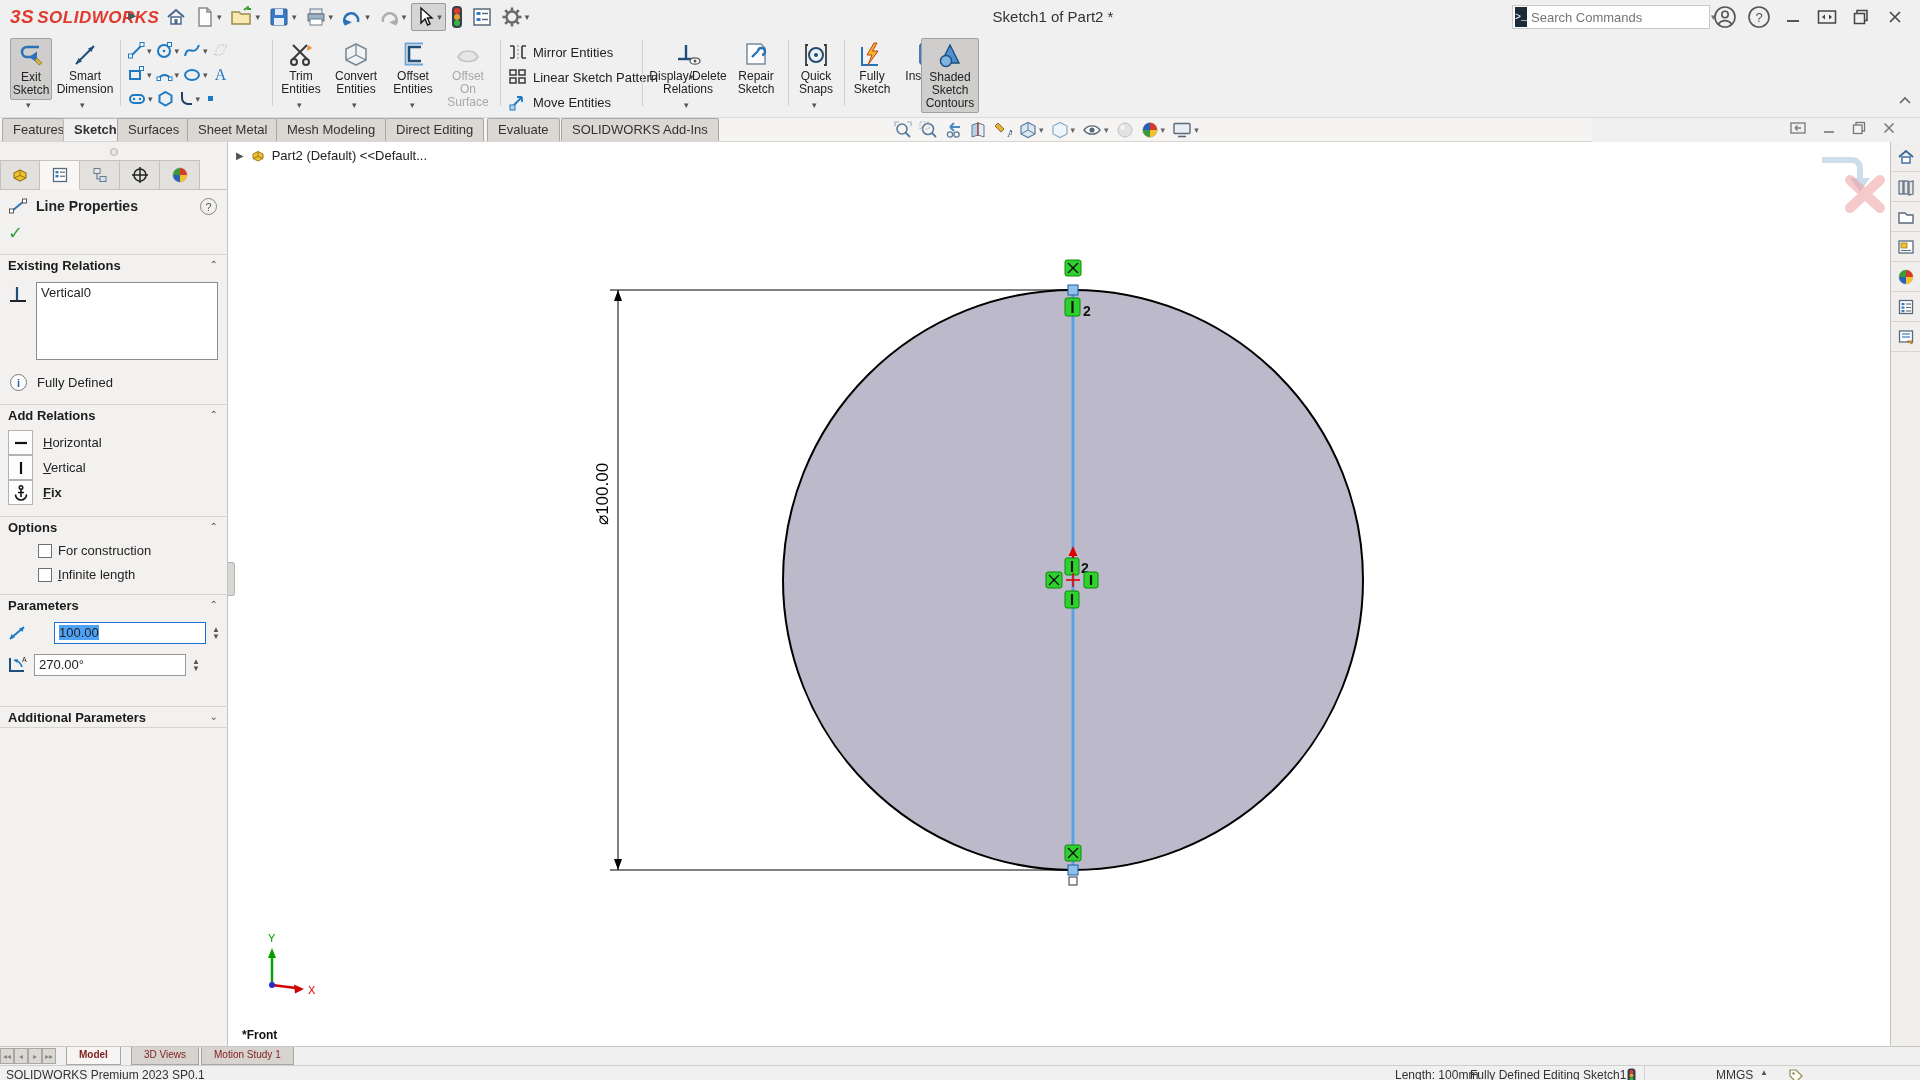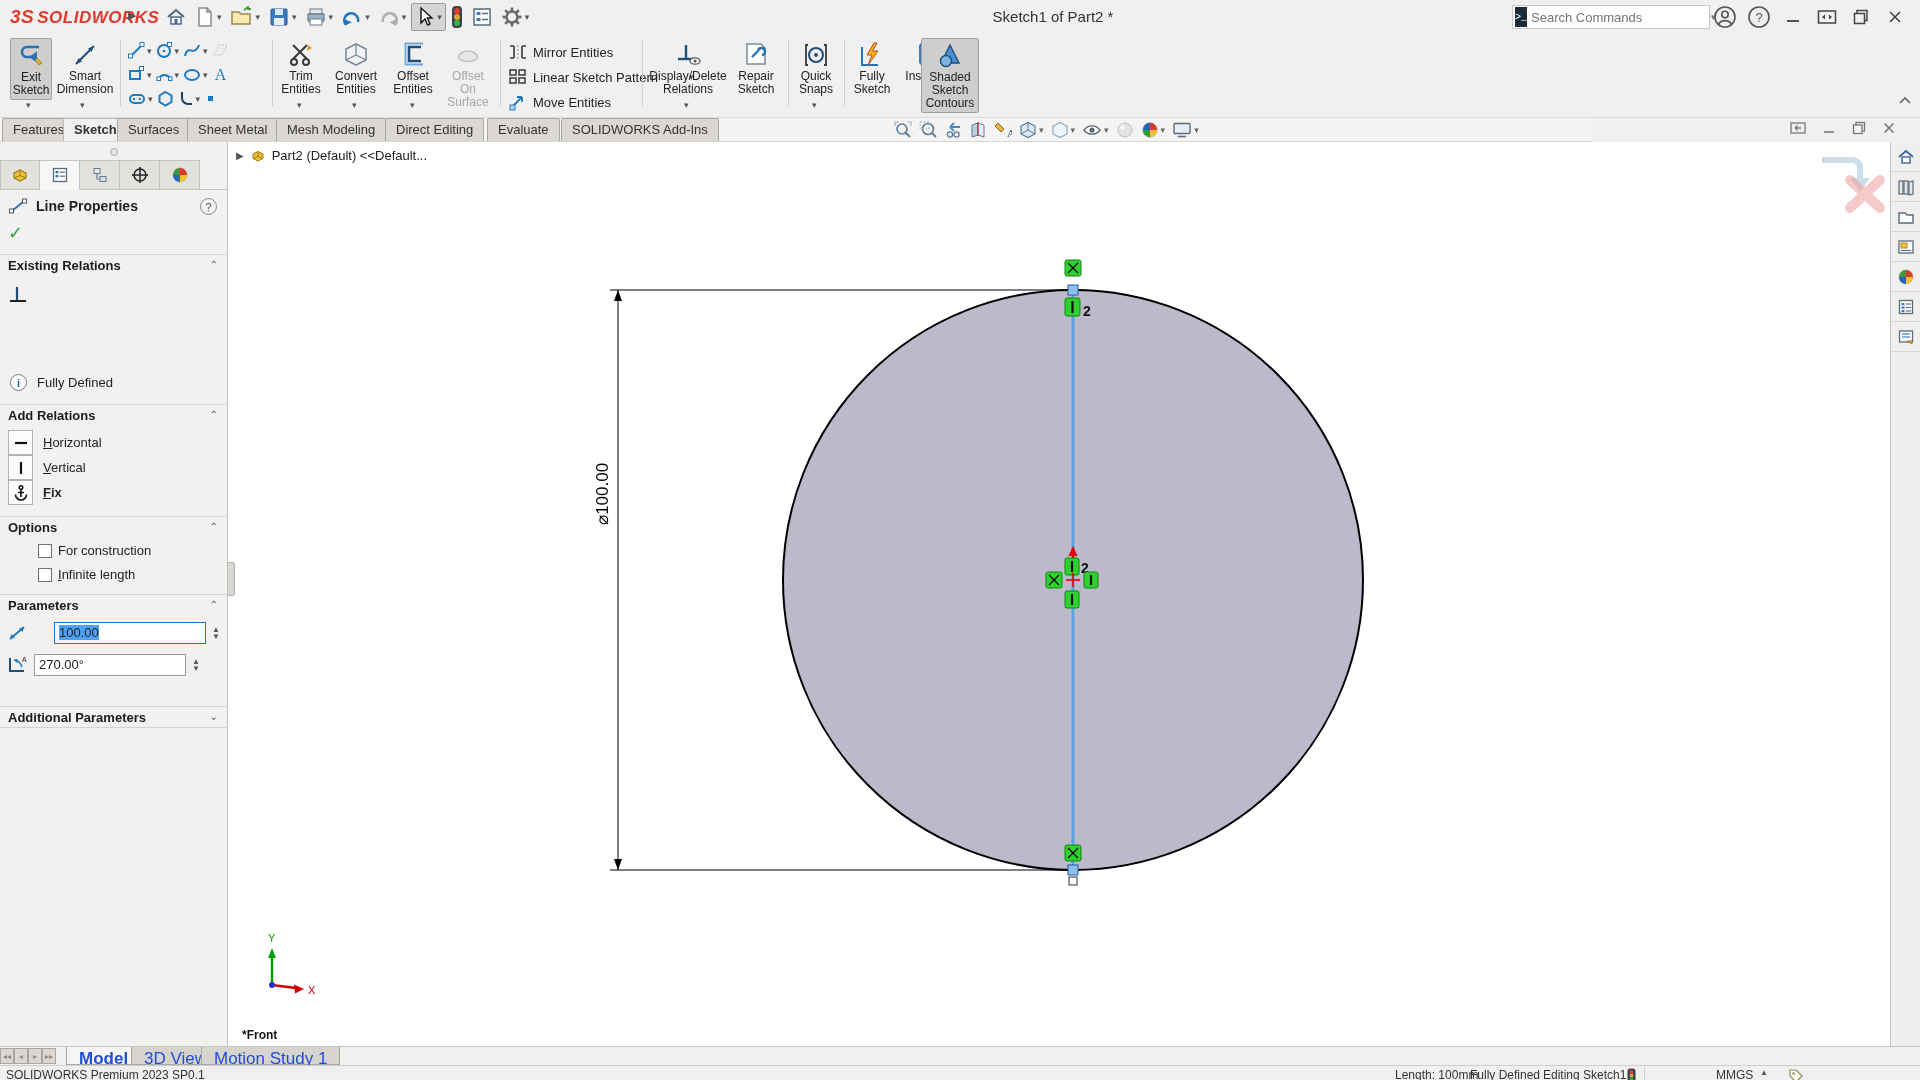--- a/index.html
+++ b/index.html
@@ -84,21 +84,21 @@
   .splitgrip { position:absolute; left:0; top:420px; width:7px; height:34px; background:#d9d7d4; border:1px solid #b5b3b0; border-left:none; border-radius:0 3px 3px 0;}
 
   
   #taskpane { position:absolute; left:1890px; top:0; width:30px; height:904px; background:#f0efed; border-left:1px solid #c5c3c0;}
   .tpbtn { width:29px; height:30px; display:flex; align-items:center; justify-content:center; border-bottom:1px solid #d8d6d3;}
 
   
   #bottomtabs { position:relative; width:1920px; height:19px; background:#f0f0f0; border-top:1px solid #c9c7c4; font-size:12px;}
   .navbtns { position:absolute; left:0; top:1px; display:flex;}
   .navbtn { width:14px; height:16px; background:#dbd8d4; border:1px solid #a9a7a4; color:#888; font-size:8px; display:flex; align-items:center; justify-content:center;}
-  .btab { position:absolute; top:0; height:18px; padding:2px 12px; background:#d7d4d0; border:1px solid #a9a7a4; border-top:none; font-size:17px; color:#1d4ed8;}
+  .btab { position:absolute; top:0; height:18px; padding:2px 12px; background:#d7d4d0; border:1px solid #a9a7a4; border-top:none; font-size:10px; color:#7f1d1d;}
   .btab.active { background:#f6f5f4; font-weight:bold;}
 
   
   #statusbar { position:relative; width:1920px; height:19px; background:#f0f0f0; border-top:1px solid #d0cecb; font-size:12px; color:#333;}
   .sleft { position:absolute; left:6px; top:2px;}
   .sitem { position:absolute; top:2px;}
   .sdiv { position:absolute; top:0; width:1px; height:19px; background:#d4d2cf;}
 </style>
 </head>
 <body>
@@ -670,20 +670,23 @@
       <span>Line Properties</span>
     </div>
     <div class="phelp">?</div>
     <div class="pcheck">✓</div>
 
     <div class="sechead" style="top:112px;"><span class="acc">Existing Relations</span><span class="scar">⌃</span></div>
     <svg class="abs" style="left:8px; top:142px;" width="22" height="22" viewBox="0 0 22 22">
         <line x1="9" y1="3" x2="9" y2="16" stroke="#1f4e79" stroke-width="2.2"></line>
         <line x1="2" y1="17" x2="18" y2="17" stroke="#222" stroke-width="2"></line>
       </svg>
+    <div class="relbox">
+      <div class="ritem">Vertical0</div>
+    </div>
     <div class="statusrow">
       <span class="infoico">i</span>
       <span>Fully Defined</span>
     </div>
 
     <div class="sechead" style="top:262px;"><span class="acc">Add Relations</span><span class="scar">⌃</span></div>
     <div class="relitem" style="top:288px;">
       <span class="relico">
           <svg width="16" height="16" viewBox="0 0 16 16">
             <line x1="2" y1="8" x2="14" y2="8" stroke="#111" stroke-width="2.2"></line>

